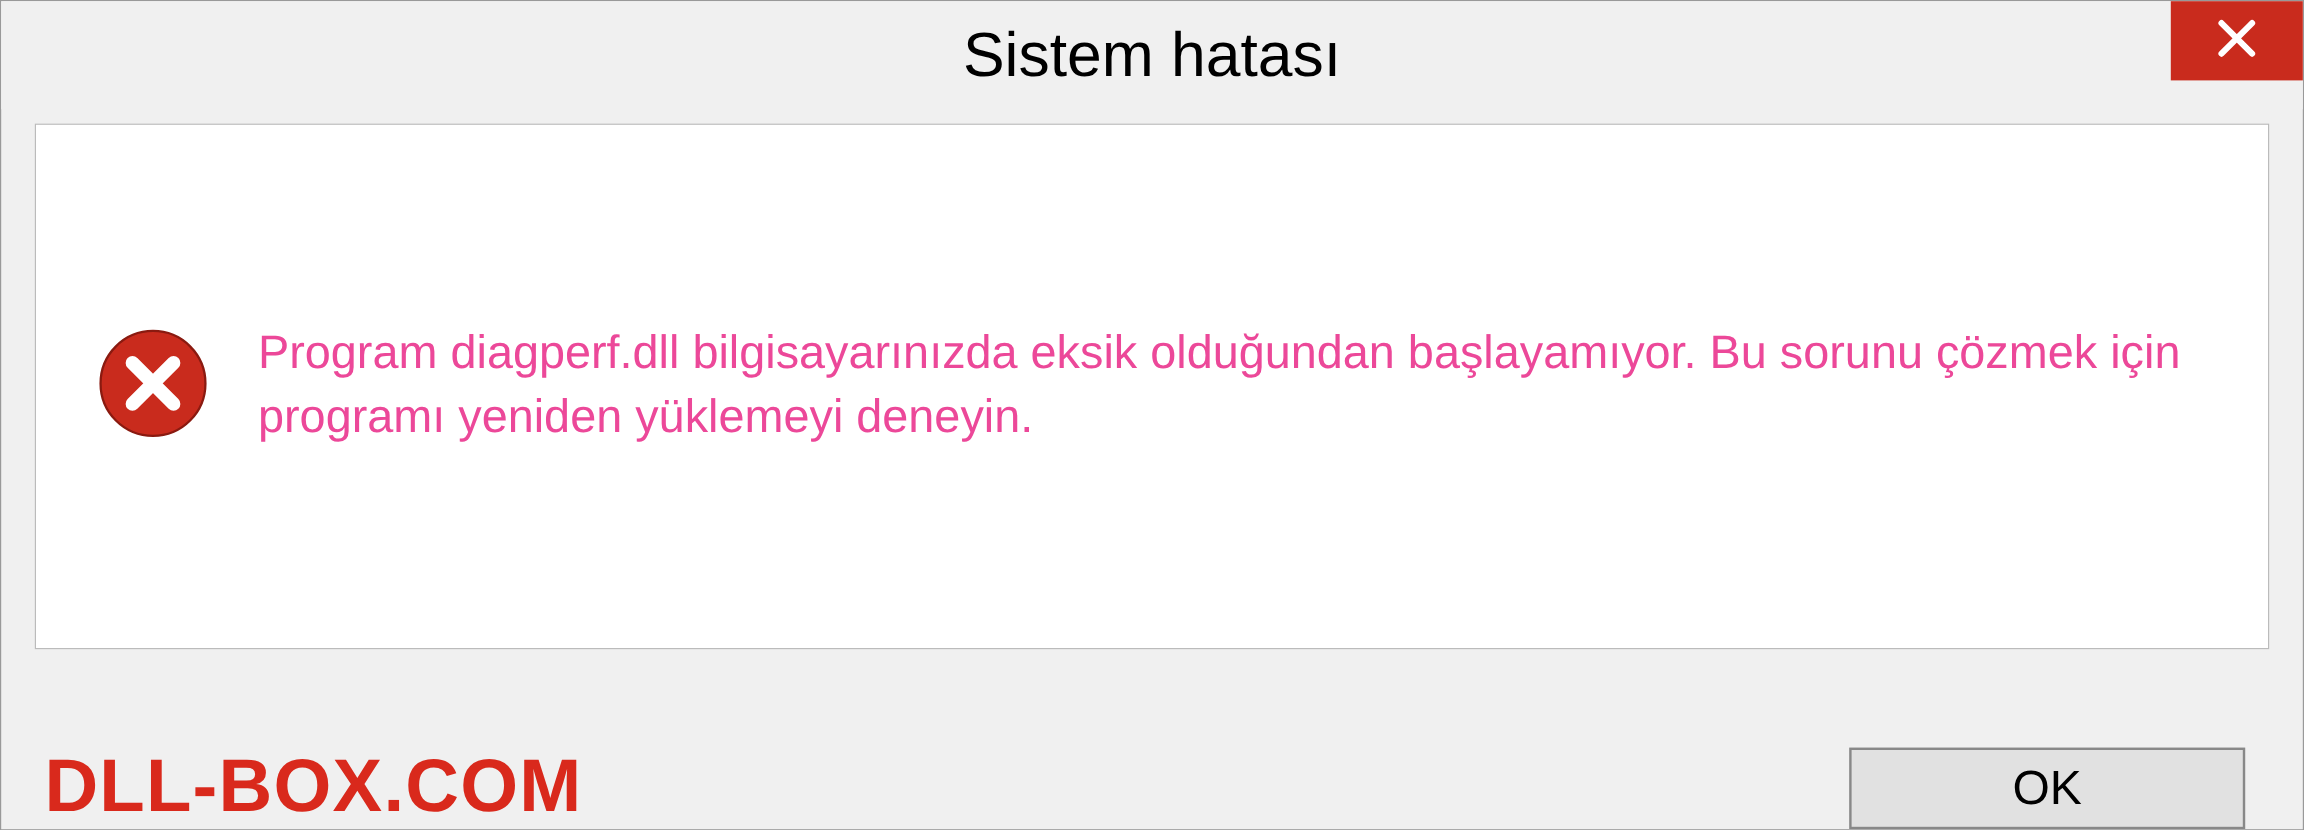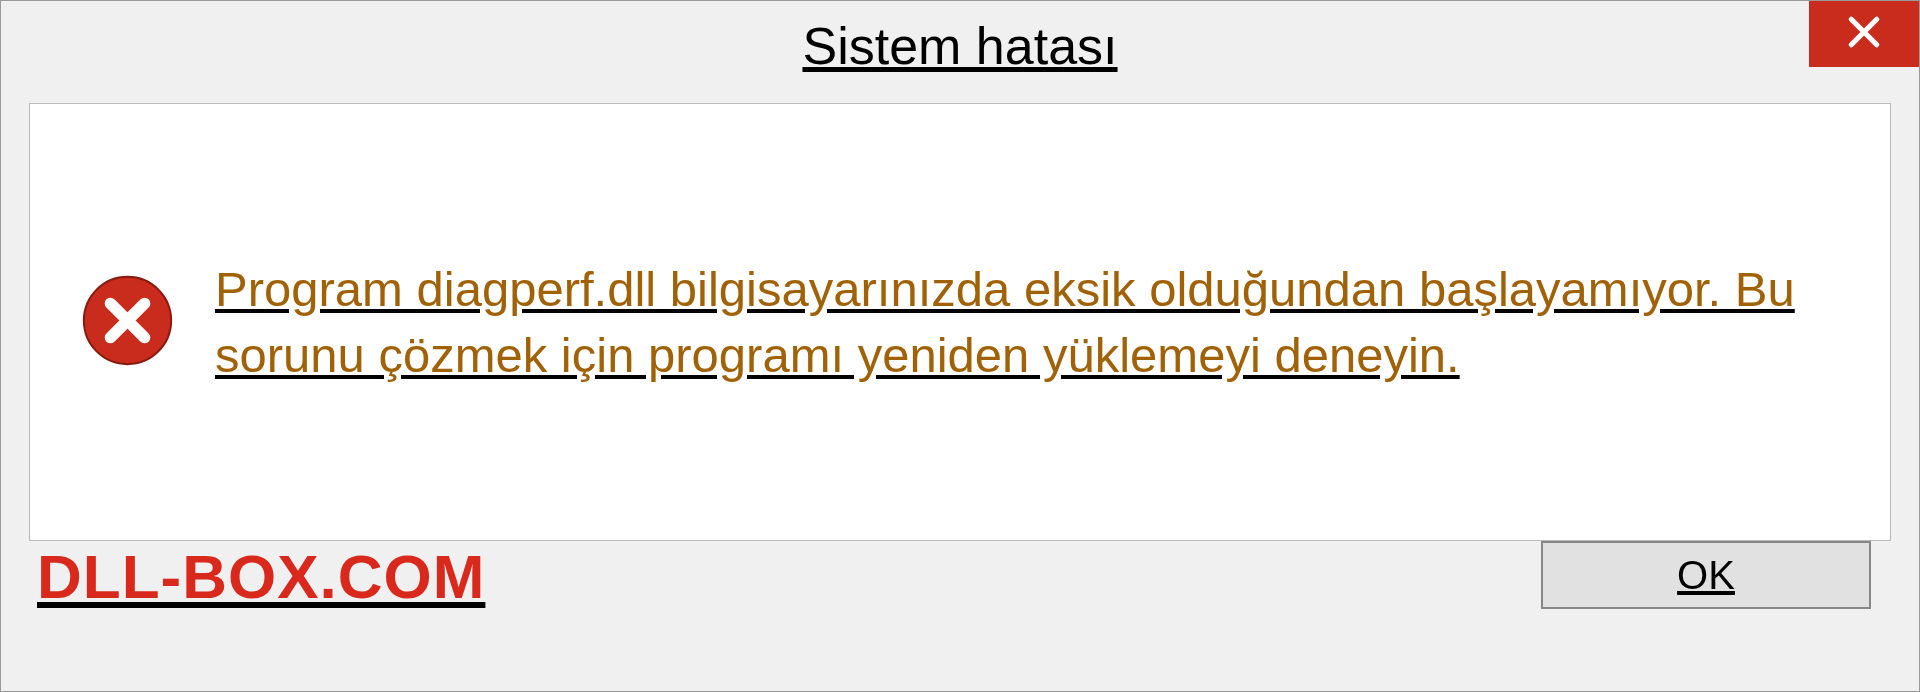--- a/index.html
+++ b/index.html
@@ -17,21 +17,20 @@
     }
     
     .dialog {
       width: 1920px;
       height: 692px;
       background: #f0f0f0;
       border: 1px solid #999;
       position: relative;
       display: flex;
       flex-direction: column;
-      text-decoration: underline;
     }
     
     .titlebar {
       height: 90px;
       display: flex;
       align-items: center;
       justify-content: center;
       position: relative;
       background: #f0f0f0;
     }
@@ -74,30 +73,30 @@
       flex-shrink: 0;
       margin-right: 40px;
     }
     
     .error-icon {
       width: 95px;
       height: 95px;
     }
     
     .message-text {
-      font-size: 49px;
+      font-size: 39px;
       line-height: 1.35;
-      color: #a16207;
+      color: #ec4899;
       font-weight: 400;
     }
     
     .footer {
       height: 150px;
       display: flex;
-      align-items: flex-start;
+      align-items: flex-end;
       justify-content: space-between;
       padding: 0 48px 0 36px;
     }
     
     .watermark {
       font-size: 62px;
       font-weight: 900;
       color: #d9291c;
       letter-spacing: 1px;
       font-family: Arial, sans-serif;

